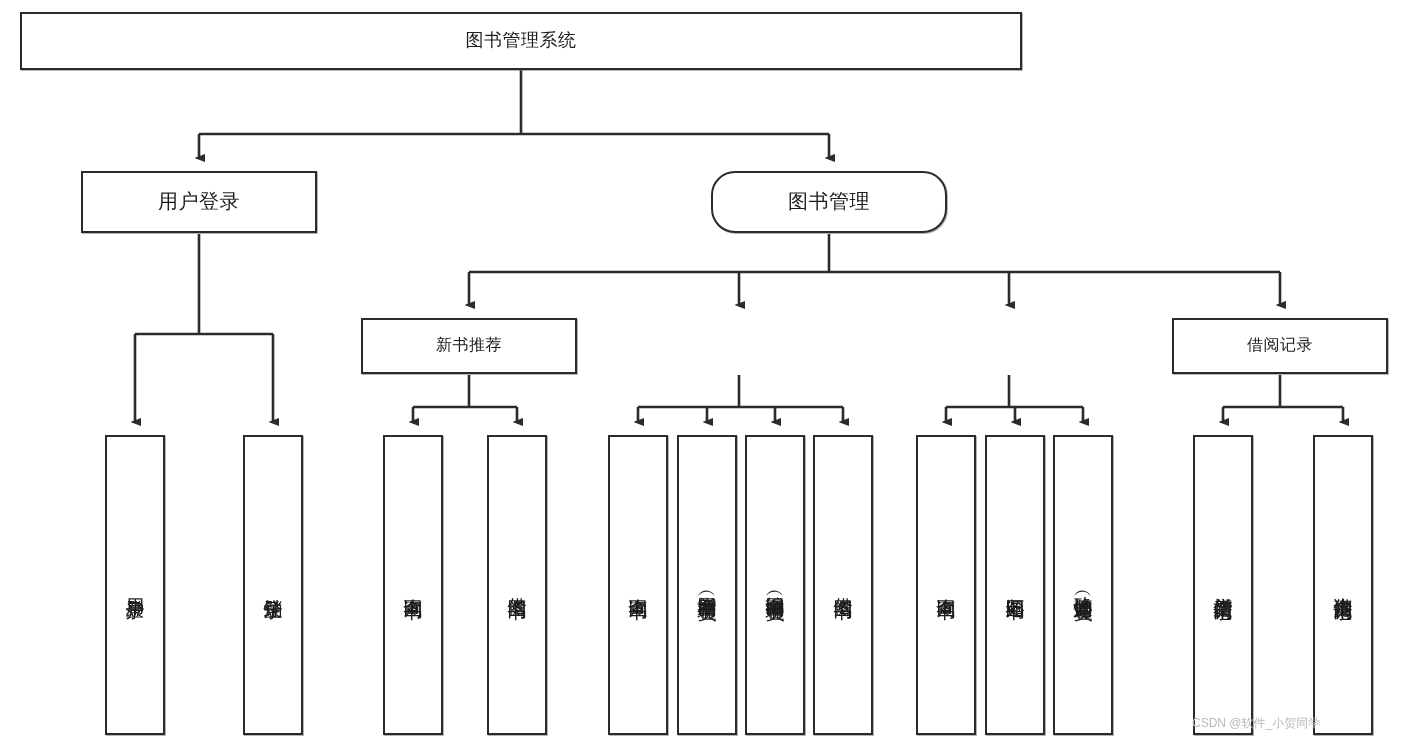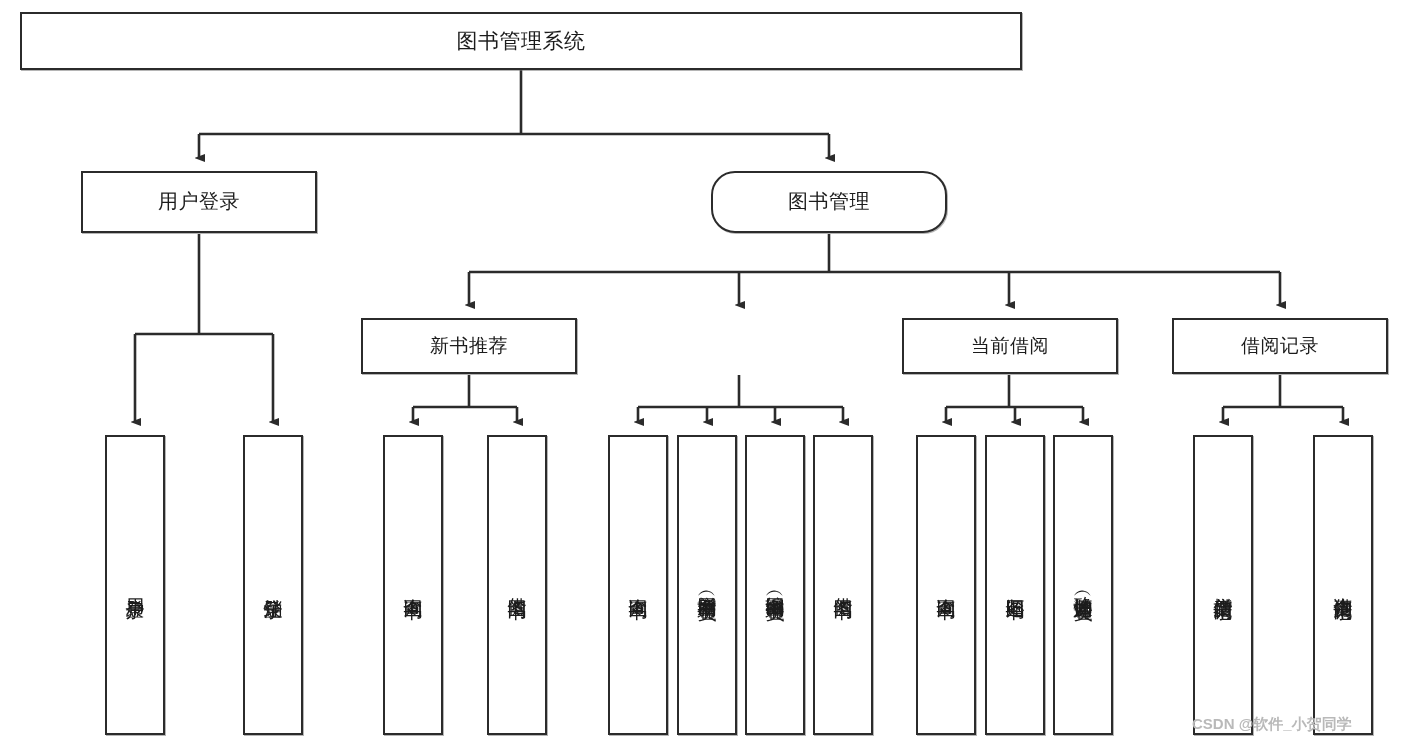--- a/index.html
+++ b/index.html
@@ -35,38 +35,37 @@
     justify-content: center;
     color: #1c1c1c;
     box-shadow: 1px 1px 0 rgba(120,120,120,0.55);
   }
   .node .label {
     display: block;
     text-align: center;
     line-height: 1.18;
     letter-spacing: 0.5px;
   }
-  .node.root { font-size: 21px; }
+  .node.root { font-size: 18px; }
   .node.tier1 { font-size: 20px; }
-  .node.tier2 { font-size: 19px; }
+  .node.tier2 { font-size: 16px; font-family: Liberation Mono, monospace; }
   .node.leaf { font-size: 19px; }
   .node.leaf .label {
     writing-mode: vertical-rl;
     text-orientation: upright;
     letter-spacing: 1px;
     line-height: 1.05;
     max-height: 272px;
   }
   .watermark {
     position: absolute;
-    font-size: 15px;
+    font-size: 12px;
     color: #b9b9b9;
     white-space: nowrap;
     font-family: "Liberation Sans", "DejaVu Sans", sans-serif;
-    font-weight: bold;
   }
 </style>
 </head>
 <body>
 
 <div id="canvas">
 
   <svg class="edges" viewBox="0 0 1405 747">
     <defs>
       <marker id="arrow" markerWidth="10" markerHeight="10" refX="4" refY="6" orient="auto" markerUnits="userSpaceOnUse">
@@ -124,23 +123,20 @@
   <div class="node tier1" style="left:81px; top:171px; width:236px; height:62px;">
     <span class="label">用户登录</span>
   </div>
   <div class="node tier1" style="left:711px; top:171px; width:236px; height:62px;border-radius:24px;">
     <span class="label">图书管理</span>
   </div>
 
   <div class="node tier2" style="left:361px; top:318px; width:216px; height:56px;">
     <span class="label">新书推荐</span>
   </div>
-  <div class="node tier2" style="left:902px; top:318px; width:216px; height:56px;">
-    <span class="label">当前借阅</span>
-  </div>
   <div class="node tier2" style="left:1172px; top:318px; width:216px; height:56px;">
     <span class="label">借阅记录</span>
   </div>
 
   <div class="node leaf" style="left:105px; top:435px; width:60px; height:300px;">
     <span class="label">用户登录</span>
   </div>
   <div class="node leaf" style="left:243px; top:435px; width:60px; height:300px;">
     <span class="label">注销登录</span>
   </div>

